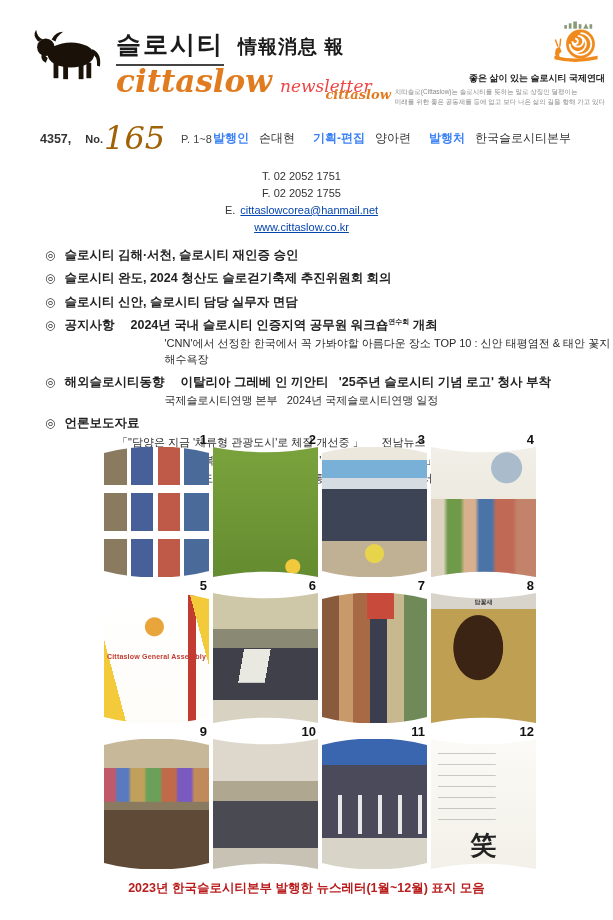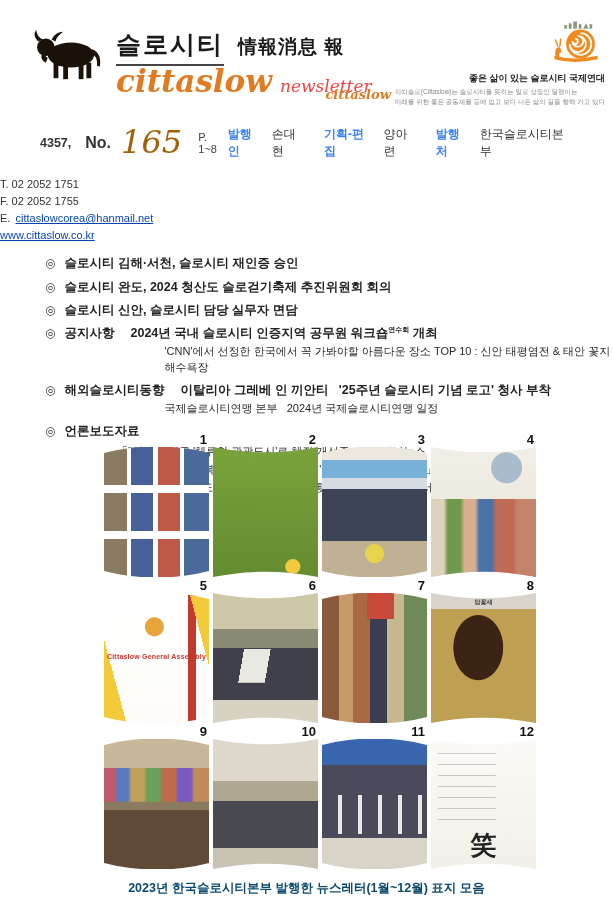--- a/index.html
+++ b/index.html
@@ -21,29 +21,29 @@
   .snail{width:54px;height:46px;margin-right:2px;}
   .slogan{font-size:9px;font-weight:bold;color:#222;margin-top:1px;}
   .desc-row{display:flex;align-items:flex-start;justify-content:flex-end;gap:4px;margin-top:2px;}
   .brand-sm{font-family:"DejaVu Serif","Liberation Serif",serif;font-style:italic;font-weight:bold;font-size:13px;color:#e07b20;white-space:nowrap;}
   .desc{font-size:6.5px;color:#888;line-height:1.5;text-align:left;white-space:nowrap;}
 
   
   .issue-line{display:flex;align-items:center;margin:14px 20px 0 40px;font-size:12.5px;font-weight:bold;color:#333;}
   .issue-serial{margin-right:14px;}
   .issue-date{margin-right:26px;}
-  .no-label{font-size:16px;margin-right:10px;}
+  .no-label{font-size:11px;margin-right:1px;}
   .no-value{font-family:"DejaVu Serif","Liberation Serif",serif;font-style:italic;font-size:32px;font-weight:normal;line-height:.8;margin-right:16px;color:#a16207;}
   .issue-pages{font-size:11px;font-weight:normal;color:#444;}
   .pub-group{margin-left:auto;display:flex;gap:10px;padding-right:14px;font-size:12px;}
   .pub-group .lbl{font-weight:bold;color:#3b82f6;}
   .pub-group .val{font-weight:normal;color:#333;margin-right:8px;}
 
   
-  .contact{margin-top:16px;text-align:left;padding-right:10px;font-size:11px;line-height:1.55;color:#333;}
+  .contact{margin-top:16px;text-align:center;padding-right:10px;font-size:11px;line-height:1.55;color:#333;}
   .contact a{color:#0645ad;text-decoration:underline;}
   .contact .elabel{color:#333;margin-right:2px;}
 
   
   .toc{margin:10px 0 0 45px;}
   .toc-item{margin-top:5px;font-size:12.5px;font-weight:600;color:#222;display:flex;align-items:baseline;line-height:1.45;}
   .toc-bullet{margin-right:9px;font-size:12px;color:#333;}
   .toc-title{font-weight:bold;margin-right:16px;white-space:nowrap;}
   .toc-text{white-space:pre-wrap;}
   .toc-text sup{font-size:7px;vertical-align:super;}
@@ -227,16 +227,16 @@
           <span class="num">11</span>
           <div class="img wavy-a" style="background: repeating-linear-gradient(90deg, rgba(0, 0, 0, 0) 0px, rgba(0, 0, 0, 0) 16px, rgb(232, 232, 232) 16px, rgb(232, 232, 232) 20px) 0px 62% / 100% 30% no-repeat, linear-gradient(rgb(58, 102, 176) 0px, rgb(58, 102, 176) 20%, rgb(74, 74, 90) 20%, rgb(74, 74, 90) 76%, rgb(216, 212, 200) 76%, rgb(216, 212, 200) 100%);"></div>
         </div>
         <div class="cover">
           <span class="num">12</span>
           <div class="img wavy-b" style="background: repeating-linear-gradient(rgba(0, 0, 0, 0) 0px, rgba(0, 0, 0, 0) 10px, rgba(60, 60, 70, 0.25) 10px, rgba(60, 60, 70, 0.25) 11px) 15% 8% / 55% 62% no-repeat, linear-gradient(rgb(251, 250, 246), rgb(242, 240, 232));">
             <span class="cover-label lbl-bot" style="color: rgb(34, 34, 34);">笑</span>
           </div>
         </div>
       </div>
-    <div class="caption" style="color: #0c4a6e;">2023년 한국슬로시티본부 발행한 뉴스레터(1월~12월) 표지 모음</div>
+    <div class="caption" style="color: #b91c1c;">2023년 한국슬로시티본부 발행한 뉴스레터(1월~12월) 표지 모음</div>
   </div>
 
 </div>
 
 </body></html>

